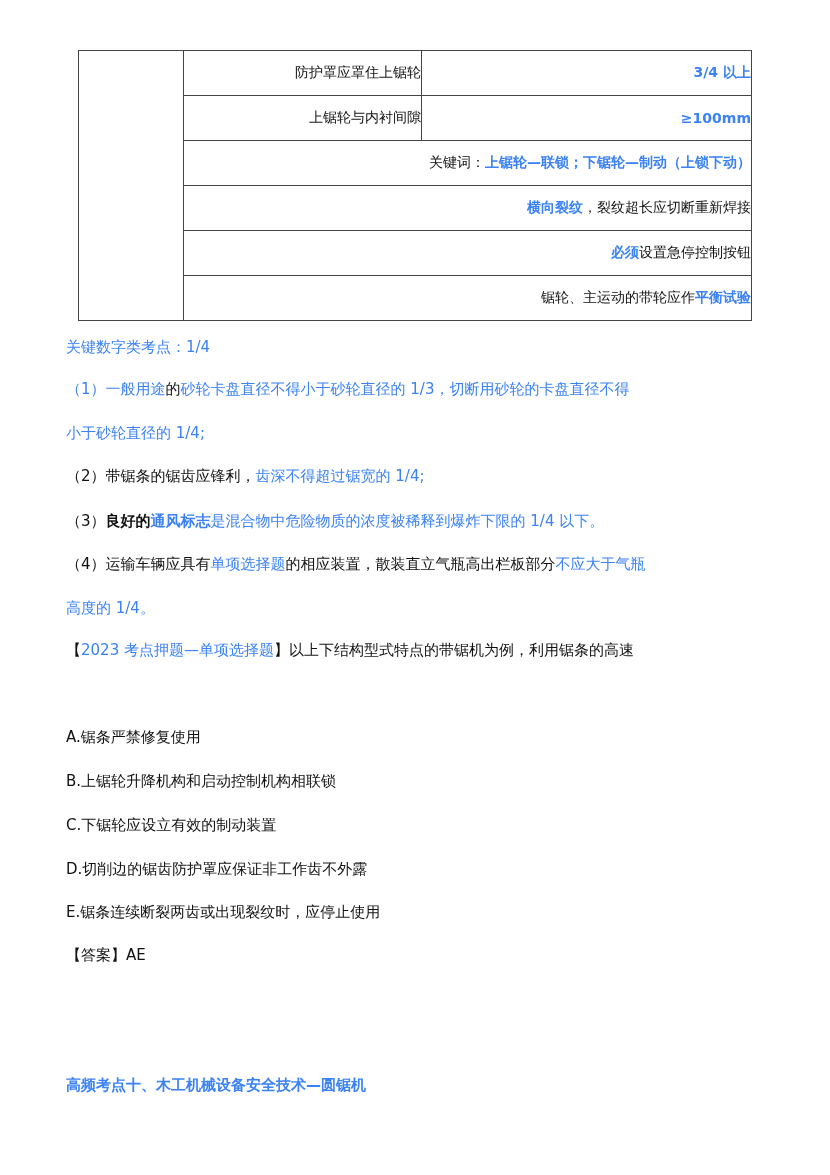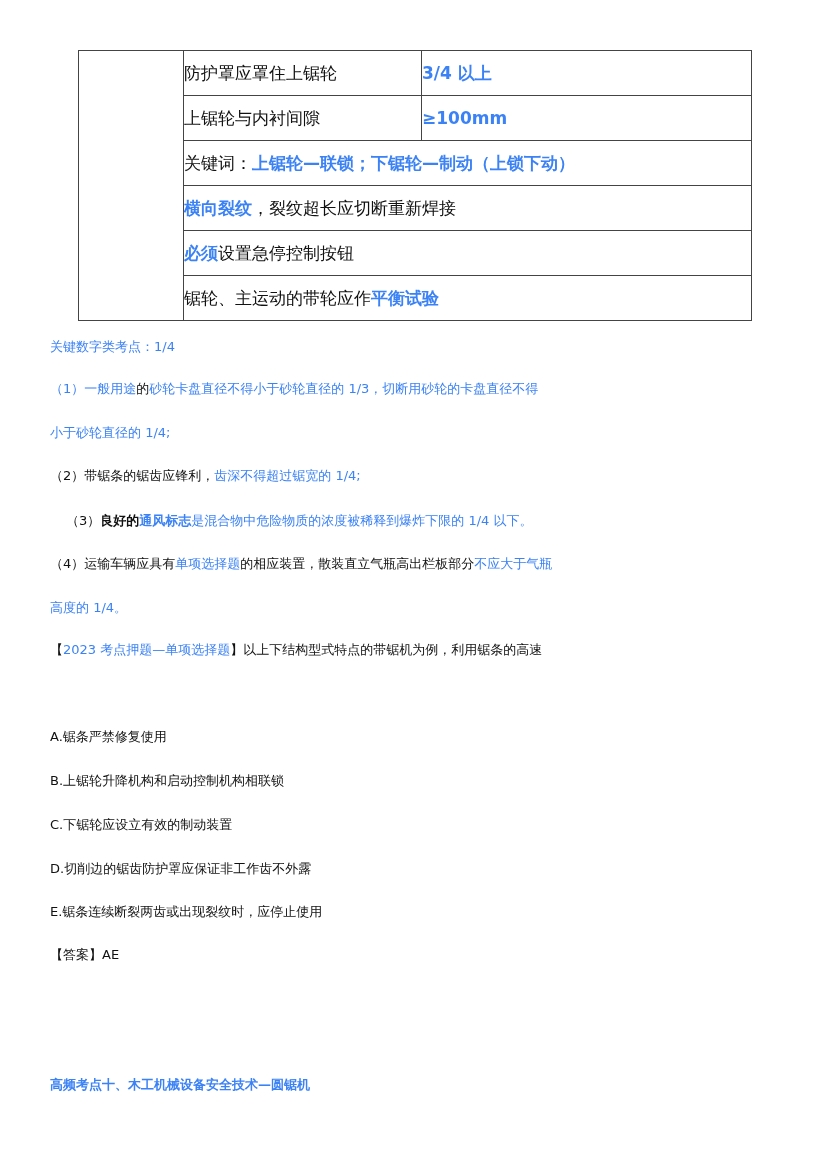--- a/index.html
+++ b/index.html
@@ -1,25 +1,25 @@
 <!DOCTYPE html>
 <html><head>
 <meta charset="utf-8">
 <style>
   html, body { margin: 0; padding: 0; background: #ffffff; }
   body { width: 830px; height: 1175px; position: relative; overflow: hidden;
          font-family: "DejaVu Sans", "Liberation Sans", sans-serif; color: #111; }
   .red { color: #3b82f6; }
   .b { font-weight: bold; }
   table.spec { position: absolute; left: 78px; top: 50px; border-collapse: collapse; width: 674px; }
-  table.spec td { border: 1px solid #444; height: 44px; padding: 0; text-align: left;
-                  font-size: 17px; vertical-align: middle; }
+  table.spec td { border: 1px solid #444; height: 44px; padding: 0; text-align: right;
+                  font-size: 14px; vertical-align: middle; }
   table.spec td.blank { width: 104px; }
   table.spec td.c1 { width: 237px; }
-  .para { position: absolute; left: 50px; width: 735px; font-size: 13px; line-height: 44px; }
+  .para { position: absolute; left: 66px; width: 735px; font-size: 15px; line-height: 44px; }
 </style>
 </head>
 <body>
 
 <table class="spec">
   <tbody>
       <tr>
     <td class="blank" rowspan="6"></td>
     <td class="c1">防护罩应罩住上锯轮</td>
     <td class="red b">3/4 以上</td>
@@ -47,21 +47,21 @@
 
 <div class="para" style="top:367px;">
   <span class="red">（1）一般用途</span><span>的</span><span class="red">砂轮卡盘直径不得小于砂轮直径的 1/3，切断用砂轮的卡盘直径不得</span><br>
   <span class="red">小于砂轮直径的 1/4;</span>
 </div>
 
 <div class="para" style="top:454px;">
   <span>（2）带锯条的锯齿应锋利，</span><span class="red">齿深不得超过锯宽的 1/4;</span>
 </div>
 
-<div class="para" style="top:499px;margin-left:16px;">
+<div class="para" style="top:499px;">
   <span>（3）</span><span class="b">良好的</span><span class="red b">通风标志</span><span class="red">是混合物中危险物质的浓度被稀释到爆炸下限的 1/4 以下。</span>
 </div>
 
 <div class="para" style="top:542px;">
   <span>（4）运输车辆应具有</span><span class="red">单项选择题</span><span>的相应装置，散装直立气瓶高出栏板部分</span><span class="red">不应大于气瓶</span><br>
   <span class="red">高度的 1/4。</span>
 </div>
 
 <div class="para" style="top:628px;">
   <span>【</span><span class="red">2023 考点押题—单项选择题</span><span>】</span><span>以上下结构型式特点的带锯机为例，利用锯条的高速</span><br>

